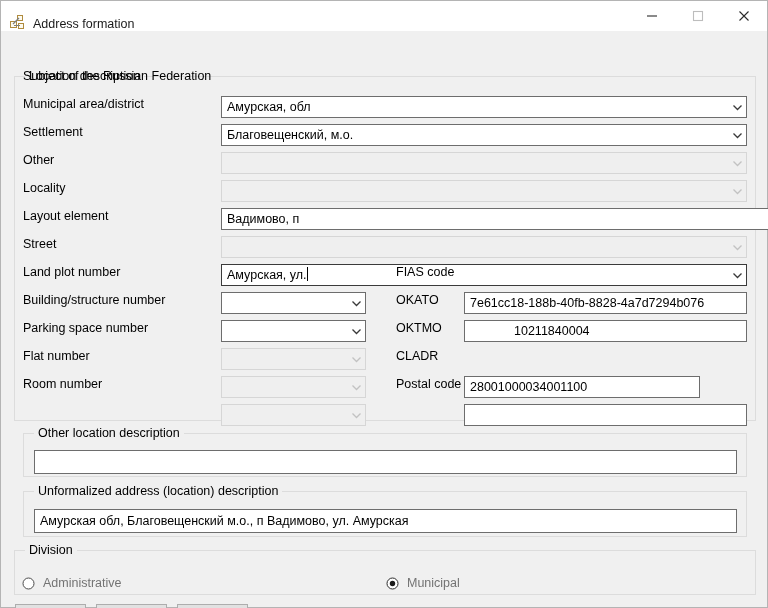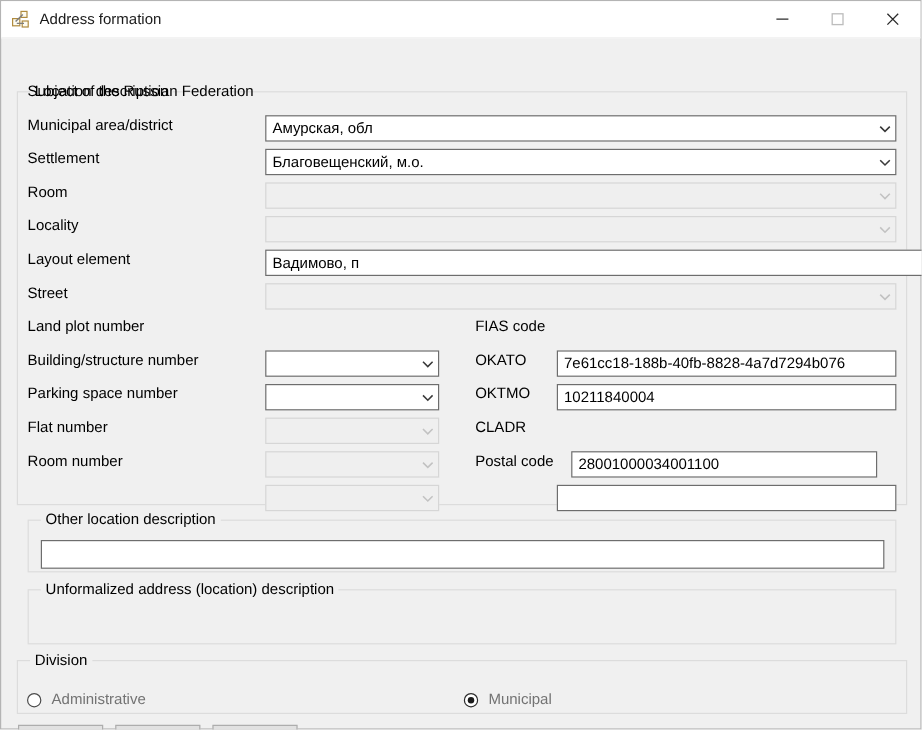--- a/index.html
+++ b/index.html
@@ -26,21 +26,21 @@
     display: flex;
     flex-direction: column;
   }
 
   
   .titlebar {
     height: 31px;
     min-height: 31px;
     background: #ffffff;
     display: flex;
-    align-items: center;
+    align-items: flex-end;
     border-bottom: 1px solid #f0f0f0;
     box-sizing: border-box;
   }
   .title-icon {
     width: 17px;
     height: 17px;
     margin-left: 8px;
     margin-right: 7px;
     flex: 0 0 auto;
     position: relative;
@@ -252,21 +252,21 @@
 
   <div class="client">
 
     <div class="groupbox" id="gb-location">
       <span class="gb-title">Location description</span>
     </div>
 
     <div class="flabel" style="left:22px; top:33px;">Subject of the Russian Federation</div>
     <div class="flabel" style="left:22px; top:61px;">Municipal area/district</div>
     <div class="flabel" style="left:22px; top:89px;">Settlement</div>
-    <div class="flabel" style="left:22px; top:117px;">Room</div>
+    <div class="flabel" style="left:22px; top:117px;">Other</div>
     <div class="flabel" style="left:22px; top:145px;">Locality</div>
     <div class="flabel" style="left:22px; top:173px;">Layout element</div>
     <div class="flabel" style="left:22px; top:201px;">Street</div>
 
     <div class="ctl" style="left:220px; top:92px; width:526px;">
       <span class="val">Благовещенский, м.о.</span>
       <span class="arrow">
         <svg width="11" height="9" viewBox="0 0 11 9">
             <path d="M1.5 2.5 L5.5 6.5 L9.5 2.5" fill="none" stroke="#3a3a3a" stroke-width="1.3"></path>
           </svg>
@@ -311,20 +311,28 @@
 
     <div class="ctl disabled" style="left:220px; top:204px; width:526px;">
       <span class="val"></span>
       <span class="arrow">
         <svg width="11" height="9" viewBox="0 0 11 9">
             <path d="M1.5 2.5 L5.5 6.5 L9.5 2.5" fill="none" stroke="#c2c2c2" stroke-width="1.3"></path>
           </svg>
       </span>
     </div>
 
+    <div class="ctl focused" style="left:220px; top:232px; width:526px;">
+      <span class="val"><span>Амурская, ул.</span><span class="caret"></span></span>
+      <span class="arrow">
+        <svg width="11" height="9" viewBox="0 0 11 9">
+            <path d="M1.5 2.5 L5.5 6.5 L9.5 2.5" fill="none" stroke="#3a3a3a" stroke-width="1.3"></path>
+          </svg>
+      </span>
+    </div>
 
     <div class="flabel" style="left:22px; top:229px;">Land plot number</div>
     <div class="flabel" style="left:22px; top:257px;">Building/structure number</div>
     <div class="flabel" style="left:22px; top:285px;">Parking space number</div>
     <div class="flabel" style="left:22px; top:313px;">Flat number</div>
     <div class="flabel" style="left:22px; top:341px;">Room number</div>
 
     <div class="ctl" style="left:220px; top:260px; width:145px;">
       <span class="val"></span>
       <span class="arrow">
@@ -368,39 +376,42 @@
 
     <div class="flabel" style="left:395px; top:229px;">FIAS code</div>
     <div class="flabel" style="left:395px; top:257px;">OKATO</div>
     <div class="flabel" style="left:395px; top:285px;text-align:right;">OKTMO</div>
     <div class="flabel" style="left:395px; top:313px;">CLADR</div>
     <div class="flabel" style="left:395px; top:341px;">Postal code</div>
 
     <div class="ctl" style="left:463px; top:260px; width:283px;">
       <span class="val">7e61cc18-188b-40fb-8828-4a7d7294b076</span>
     </div>
-    <div class="ctl" style="left:463px; top:288px; width:283px;">
+    <div class="ctl" style="left:463px; top:288px; width:283px;padding-left:44px;">
       <span class="val">10211840004</span>
     </div>
-    <div class="ctl" style="left:463px; top:344px; width:255px;margin-left:12px;">
+    <div class="ctl" style="left:463px; top:344px; width:236px;">
       <span class="val">28001000034001100</span>
     </div>
     <div class="ctl" style="left:463px; top:372px; width:283px;">
       <span class="val"></span>
     </div>
 
     <div class="groupbox" id="gb-other">
       <span class="gb-title">Other location description</span>
     </div>
     <div class="wideinput" style="left:33px; top:418px; width:703px;">
       <span class="val"></span>
     </div>
 
     <div class="groupbox" id="gb-unform">
       <span class="gb-title">Unformalized address (location) description</span>
+    </div>
+    <div class="wideinput" style="left:33px; top:477px; width:703px;">
+      <span class="val">Амурская обл,  Благовещенский м.о.,  п Вадимово,  ул. Амурская</span>
     </div>
 
     <div class="groupbox" id="gb-division">
       <span class="gb-title">Division</span>
     </div>
 
     <div class="radio-row" style="left:21px; top:542px;">
       <span class="radio">
         <svg width="13" height="13" viewBox="0 0 13 13">
           <circle cx="6.5" cy="6.5" r="5.5" fill="#ffffff" stroke="#4b4b4b" stroke-width="1"></circle>

